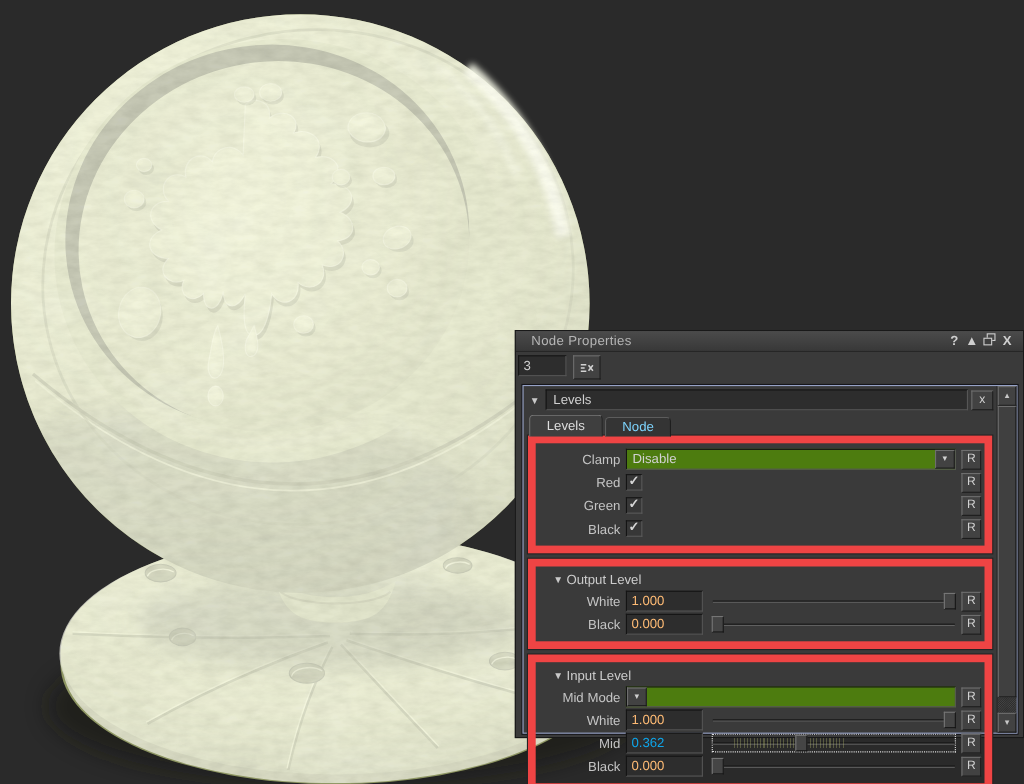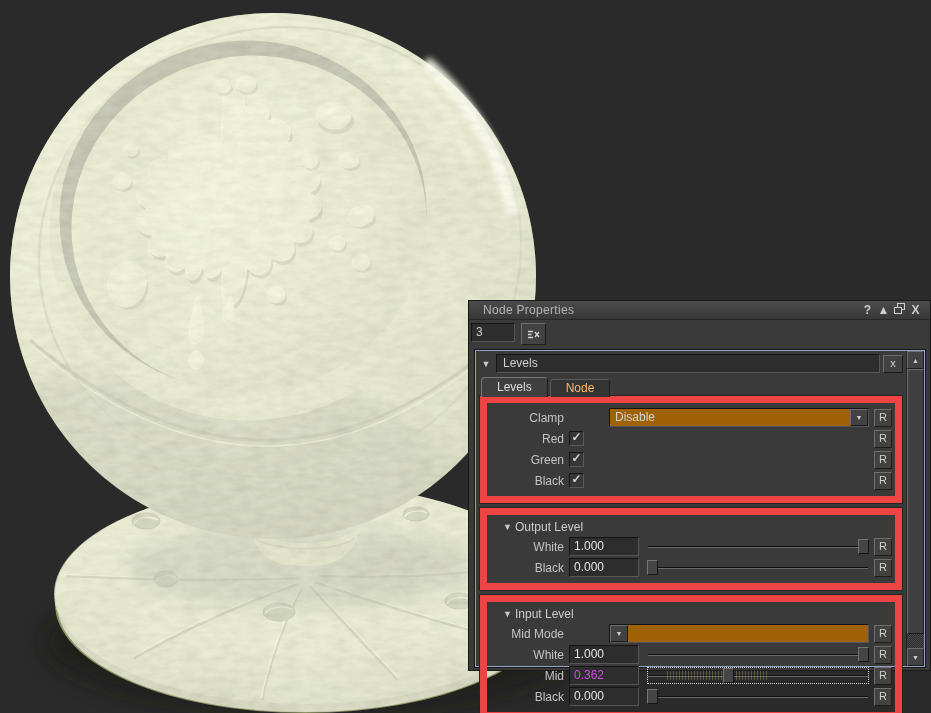--- a/index.html
+++ b/index.html
@@ -37,33 +37,33 @@
   .phead{display:flex;align-items:center;gap:3px;height:19px;margin:1px 0 2px 0;}
   .collapse{width:14px;text-align:center;color:#c9c9c9;font-size:9px;line-height:18px;}
   .ptitle{flex:1;height:17px;line-height:17px;padding-left:6px;color:#d0d0d0;}
   .pclose{width:18px;height:16px;text-align:center;line-height:14px;color:#d0d0d0;font-size:11px;}
 
   .tabs{display:flex;align-items:flex-end;margin:4px 0 0 2px;height:20px;position:relative;z-index:2;}
   .tab{padding:2px 15px 3px 15px;border:1px solid;border-bottom:none;
        border-radius:4px 4px 0 0;margin-right:2px;}
   .tab.active{background:#3f3f3f;border-color:#777 #1e1e1e transparent #777;color:#dedede;}
   .tab.inactive{background:#343434;border-color:#5c5c5c #1e1e1e transparent #5c5c5c;
-       color:#fdba74;padding-top:1px;padding-bottom:2px;}
+       color:#7dd3fc;padding-top:1px;padding-bottom:2px;}
 
   .group{border:7px solid #ef4444;box-shadow:0 0 0 1px #242424;margin:0 1px 5px 1px;
          padding:3px 3px 4px 14px;}
   .group.tabpage{margin-top:-1px;position:relative;z-index:1;}
 
   .row{display:flex;align-items:center;height:19px;margin:2px 0;}
   .lbl{width:63px;text-align:right;padding-right:5px;color:#c4c4c4;white-space:nowrap;}
   .lbl.wide{width:63px;text-align:right;}
-  .field{width:60px;height:17px;line-height:17px;padding:0 4px;color:#e5e5e5;box-sizing:content-box;}
-  .field.midval{color:#d946ef;}
-  .dropdown{flex:1;height:17px;display:flex;align-items:stretch;background:#a16207;
-            border:1px solid;border-color:#141414 #565656 #565656 #141414;margin-left:40px;}
+  .field{width:60px;height:17px;line-height:17px;padding:0 4px;color:#fdba74;box-sizing:content-box;}
+  .field.midval{color:#0ea5e9;}
+  .dropdown{flex:1;height:17px;display:flex;align-items:stretch;background:#4d7c0f;
+            border:1px solid;border-color:#141414 #565656 #565656 #141414;}
   .dropdown .txt{flex:1;line-height:17px;padding-left:5px;color:#d2d2d2;}
   .ddbtn{width:16px;display:flex;align-items:center;justify-content:center;
          font-size:7px;color:#d0d0d0;}
   .rbtn{width:16px;height:16px;margin-left:5px;text-align:center;line-height:15px;
         font-size:11px;color:#d2d2d2;flex:0 0 auto;}
   .chk{width:13px;height:13px;background:#373737;border:1px solid;
        border-color:#141414 #5a5a5a #5a5a5a #141414;text-align:center;}
   .chk span{display:block;color:#d6d6d6;font-size:12px;line-height:11px;font-weight:bold;}
 
   .slider{flex:1;position:relative;height:17px;margin:0 0 0 8px;}

